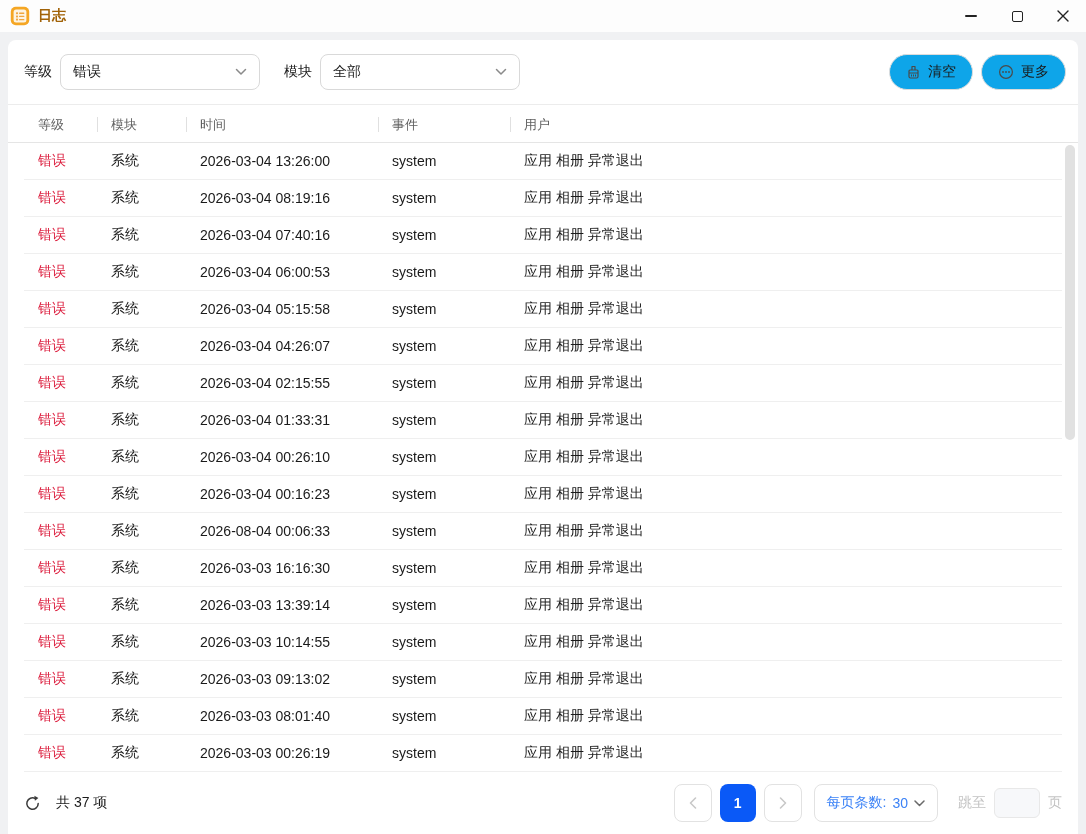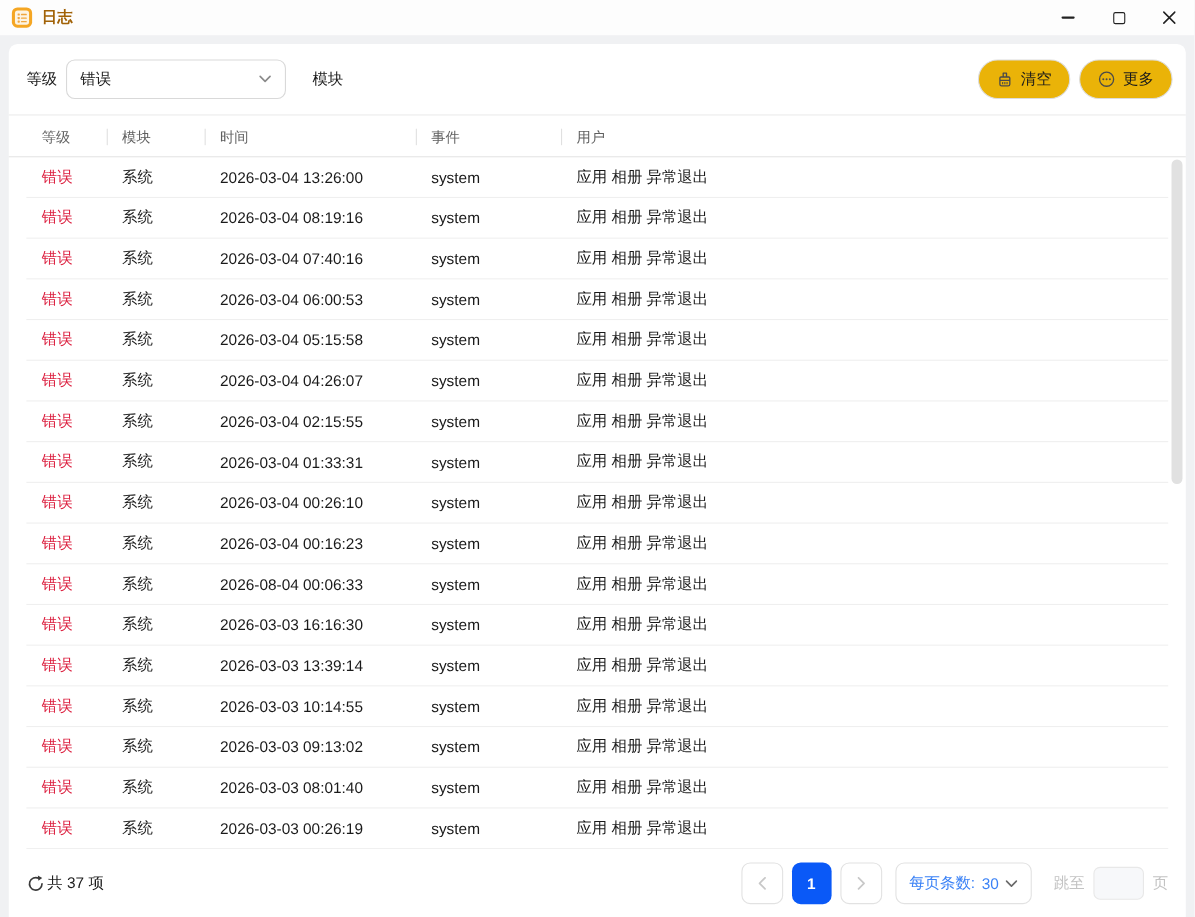--- a/index.html
+++ b/index.html
@@ -42,21 +42,21 @@
   .select{
     width:200px;height:36px;border:1px solid #d9d9d9;border-radius:8px;
     display:flex;align-items:center;padding:0 12px;cursor:pointer;background:#fff;
   }
   .select .sel-value{flex:1;font-size:14px;color:#1a1a1a;}
   .chev{flex:0 0 auto;}
   .gap24{width:24px;}
   .actions{margin-left:auto;display:flex;gap:8px;}
   .btn{
     height:36px;padding:0 16px;border:1px solid #dcdcdc;border-radius:18px;
-    background:#eab308;display:flex;align-items:center;gap:7px;
+    background:#0ea5e9;display:flex;align-items:center;gap:7px;
     font-size:14px;color:#1a1a1a;cursor:pointer;
   }
   
   .tbl{flex:1;display:flex;flex-direction:column;position:relative;}
   .tbl-head{
     display:grid;grid-template-columns:73px 89px 192px 132px 1fr;
     padding:0 16px;height:39px;align-items:center;
     border-top:1px solid #ececec;border-bottom:1px solid #e5e5e5;
     color:#5f5f5f;font-size:13px;flex:0 0 auto;
   }
@@ -74,21 +74,21 @@
   .cell-level{color:var(--error-red);}
   .scroll-thumb{
     position:absolute;right:3px;top:41px;width:10px;height:295px;
     background:#e1e1e1;border-radius:5px;cursor:grab;
   }
   
   .footer{
     height:62px;flex:0 0 auto;display:flex;align-items:center;
     padding:0 16px;
   }
-  .footer-left{display:flex;align-items:center;gap:2px;justify-content:space-between;}
+  .footer-left{display:flex;align-items:center;gap:15px;justify-content:space-between;}
   .refresh{width:17px;height:17px;cursor:pointer;display:flex;}
   .total{font-size:14px;color:#1a1a1a;}
   .footer-right{margin-left:auto;display:flex;align-items:center;gap:8px;}
   .pg-btn{
     width:38px;height:38px;border:1px solid #e2e2e2;border-radius:8px;background:#fff;
     display:flex;align-items:center;justify-content:center;cursor:default;
   }
   .pg-current{
     width:36px;height:38px;border-radius:8px;background:var(--accent-blue);
     color:#fff;font-weight:bold;font-size:14px;
@@ -142,20 +142,26 @@
   <div class="filterbar">
     <span class="filter-label">等级</span>
     <div class="select">
       <span class="sel-value">错误</span>
       <svg class="chev" width="12" height="8" viewBox="0 0 12 8">
           <path d="M1.5 1.5 L6 6 L10.5 1.5" fill="none" stroke="#8a8a8a" stroke-width="1.5" stroke-linecap="round" stroke-linejoin="round"></path>
         </svg>
     </div>
     <div class="gap24"></div>
     <span class="filter-label">模块</span>
+    <div class="select">
+      <span class="sel-value">全部</span>
+      <svg class="chev" width="12" height="8" viewBox="0 0 12 8">
+          <path d="M1.5 1.5 L6 6 L10.5 1.5" fill="none" stroke="#8a8a8a" stroke-width="1.5" stroke-linecap="round" stroke-linejoin="round"></path>
+        </svg>
+    </div>
     <div class="actions">
       <button class="btn">
         <svg width="15" height="15" viewBox="0 0 15 15">
             <path d="M6 1.5 h3 v3.5 h-3 z M4 5 h7 a1 1 0 0 1 1 1 v2 h-9 v-2 a1 1 0 0 1 1-1 z M3 8 h9 v3.5 a1.5 1.5 0 0 1 -1.5 1.5 h-6 a1.5 1.5 0 0 1 -1.5 -1.5 z" fill="none" stroke="#4a4a4a" stroke-width="1.2" stroke-linejoin="round"></path>
             <path d="M5.5 9.5 v2 M7.5 9.5 v2 M9.5 9.5 v2" stroke="#4a4a4a" stroke-width="1"></path>
           </svg>
         <span>清空</span>
       </button>
       <button class="btn">
         <svg width="16" height="16" viewBox="0 0 16 16">

